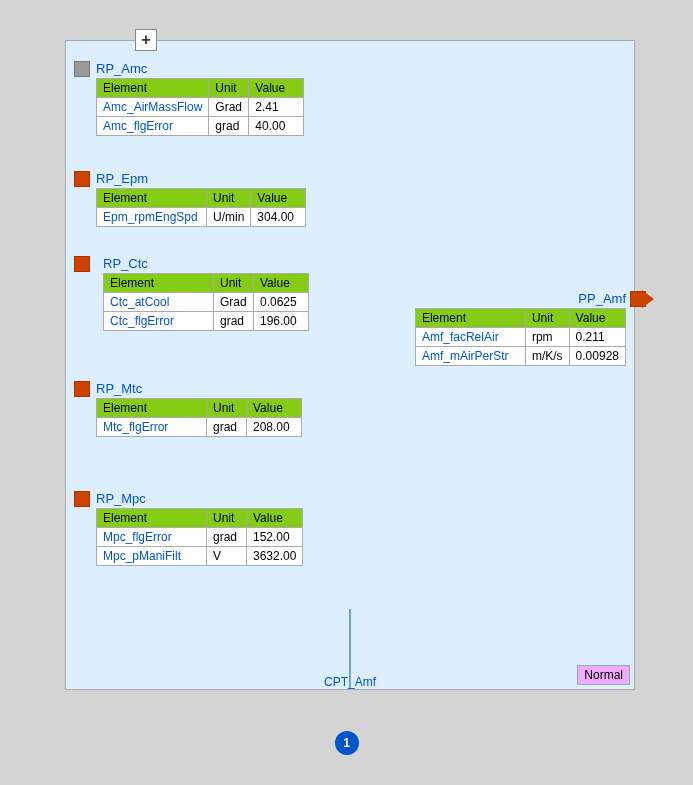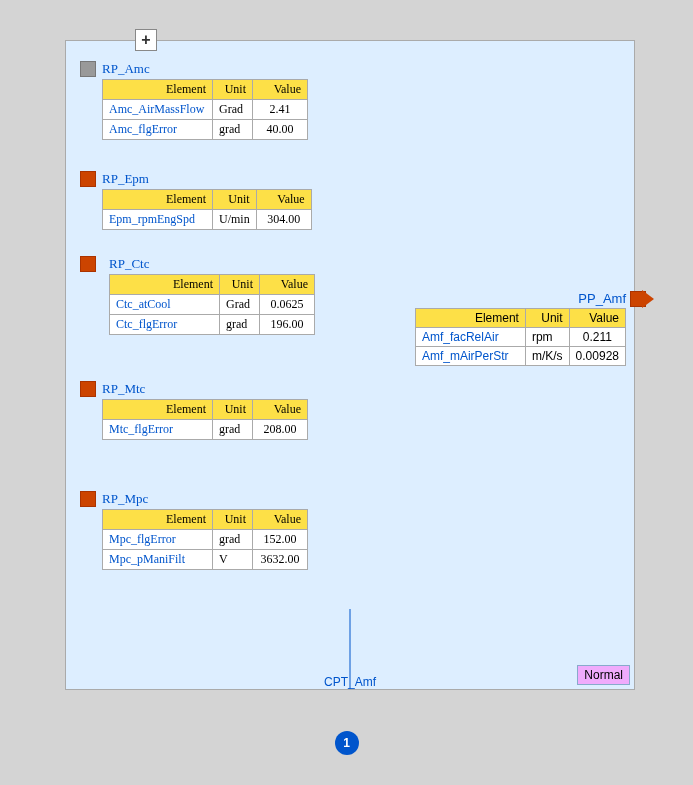--- a/index.html
+++ b/index.html
@@ -59,22 +59,21 @@
       background: #f0abfc;
       border: 1px solid #88aacc;
       padding: 2px 6px;
       font-size: 12px;
       color: #000;
     }
 
     
     .section {
       position: absolute;
-      left: 36px;
-      font-family: Liberation Serif, serif;
+      left: 30px;
     }
     .section-indicator {
       position: absolute;
       left: -22px;
       top: 0;
       width: 16px;
       height: 16px;
       background: #cc4400;
       border: 1px solid #aa3300;
     }
@@ -89,43 +88,43 @@
       font-weight: normal;
     }
 
     
     .data-table {
       border-collapse: collapse;
       background: white;
       border: 1px solid #aaa;
     }
     .data-table th {
-      background: #fde047;
+      background: #84cc16;
       border: 1px solid #aaa;
       padding: 2px 6px;
       font-size: 12px;
       font-weight: normal;
-      text-align: right;
+      text-align: left;
     }
     .data-table td {
       border: 1px solid #aaa;
       padding: 2px 6px;
       font-size: 12px;
     }
     .data-table td.element-cell {
       color: #0055cc;
       min-width: 110px;
     }
     .data-table td.unit-cell {
       min-width: 40px;
       margin-top: 35px;
     }
     .data-table td.value-cell {
       min-width: 55px;
-      text-align: center;
+      text-align: left;
     }
 
     
     .pp-amf-section {
       position: absolute;
       right: 8px;
       top: 250px;
     }
     .pp-amf-indicator {
       position: absolute;

